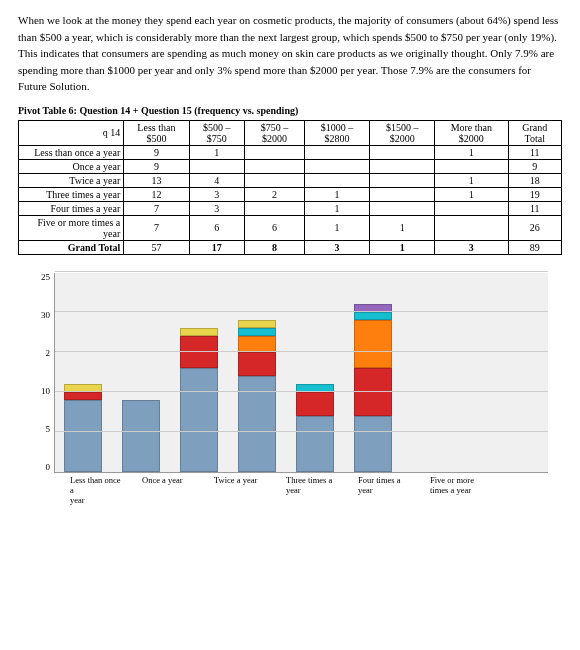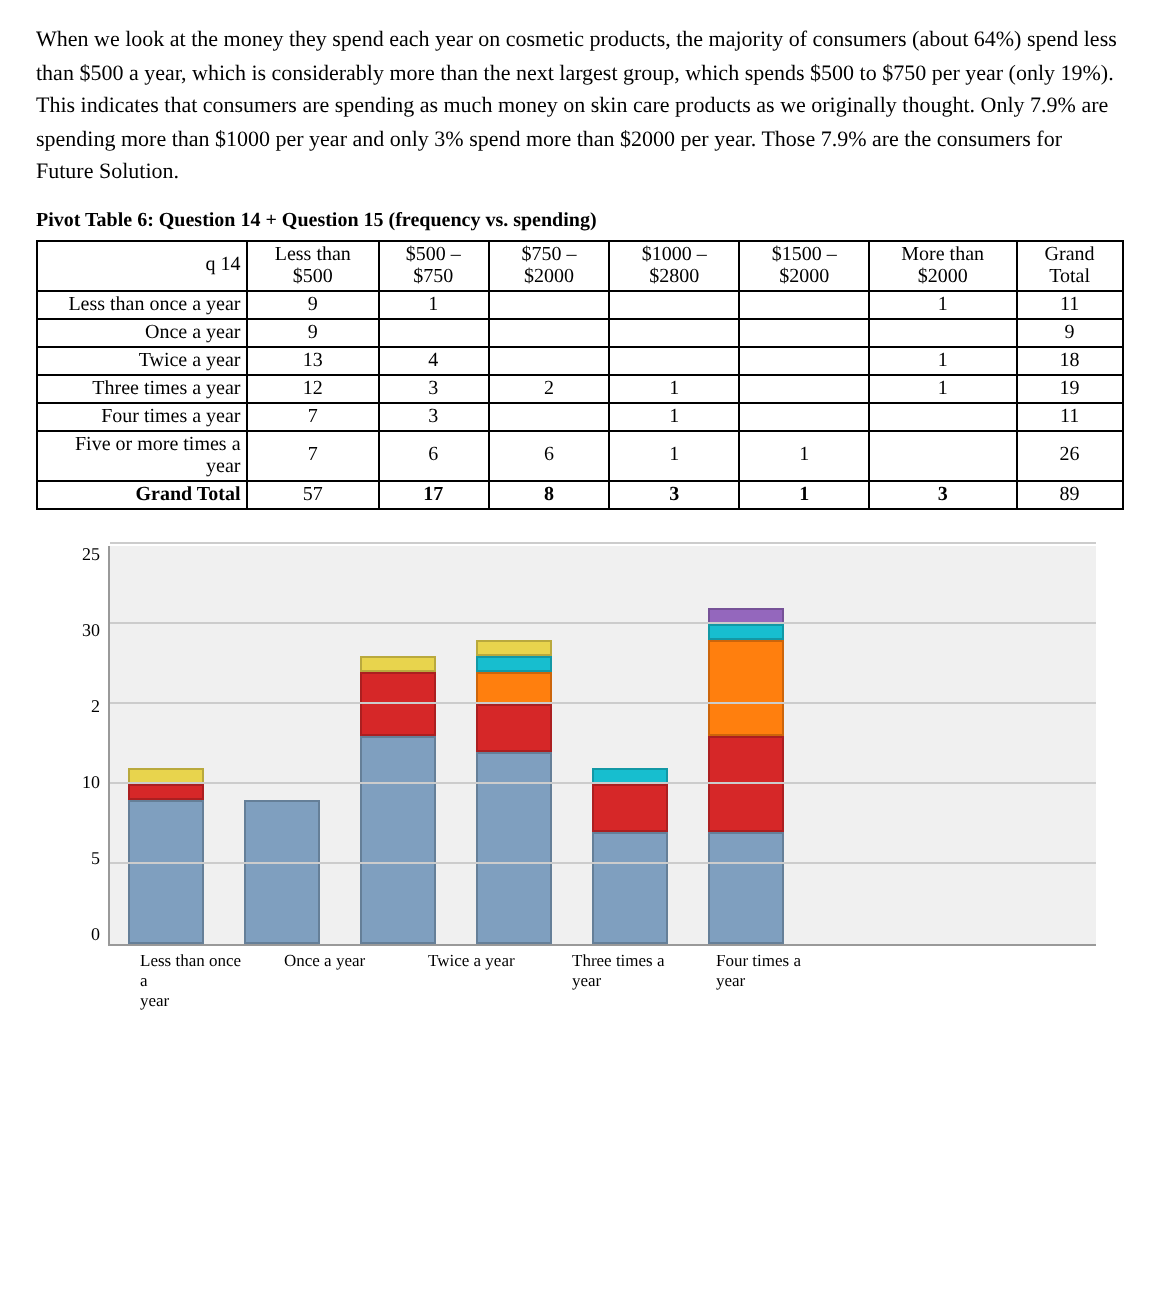--- a/index.html
+++ b/index.html
@@ -272,17 +272,18 @@
             </div>
           </div>
         </div>
 
       <div class="x-labels" id="x-labels">
           <div class="x-label">Less than once a<br>year</div>
           <div class="x-label">Once a year</div>
           <div class="x-label">Twice a year</div>
           <div class="x-label">Three times a<br>year</div>
           <div class="x-label">Four times a<br>year</div>
+          <div class="x-label">Five or more<br>times a year</div>
         </div>
     </div>
 
   </div>
 </div>
 
 </body></html>

